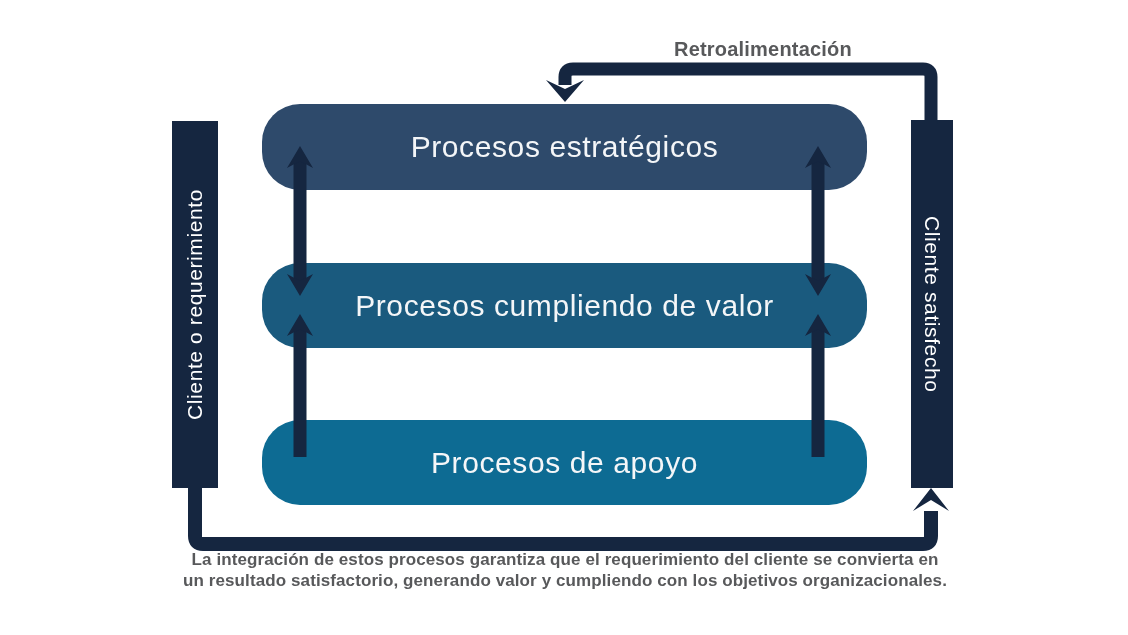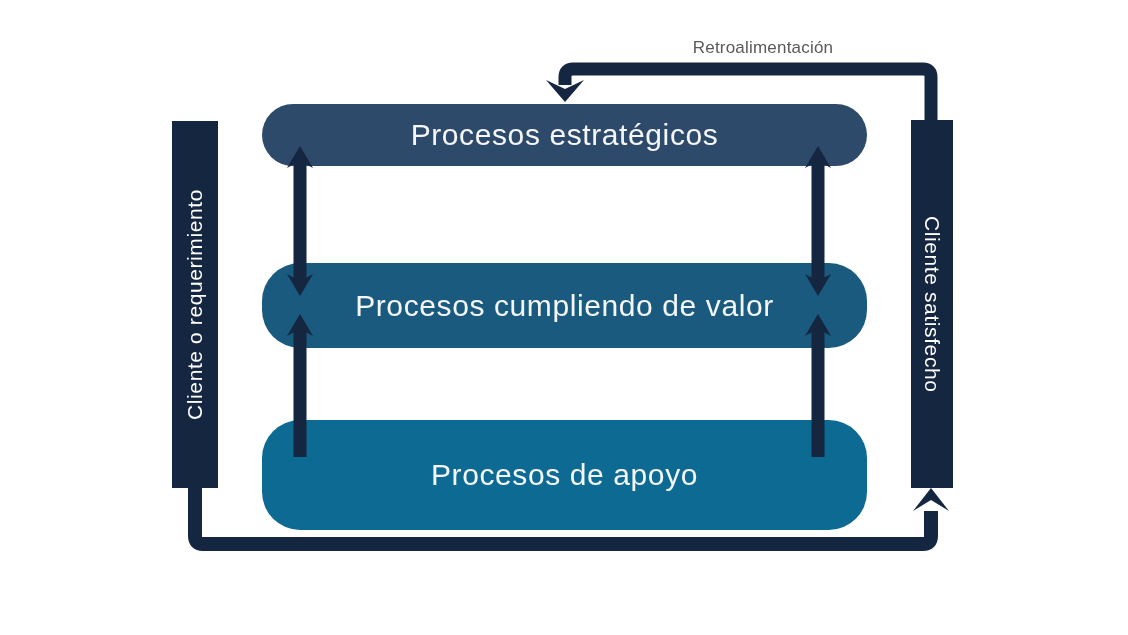--- a/index.html
+++ b/index.html
@@ -5,41 +5,41 @@
   html,body { margin:0; padding:0; background:#ffffff; }
   .stage {
     position:relative; width:1128px; height:635px; background:#ffffff;
     font-family:"Liberation Sans", sans-serif; overflow:hidden;
   }
   .connector-layer { position:absolute; left:0; top:0; z-index:5; pointer-events:none; }
   .connector-layer path { stroke:#152640; fill:none; }
   .connector-layer polygon { fill:#152640; }
 
   .pbox {
-    position:absolute; left:262px; width:605px; height:62px; border-radius:38px;
+    position:absolute; left:262px; width:605px; height:86px; border-radius:38px;
     display:flex; align-items:center; justify-content:center;
     color:#f4f6f8; font-size:30px; font-weight:500; letter-spacing:0.6px; z-index:2;
   }
   .pbox-0 { top:104px; background:#2e4a6b; }
   .pbox-1 { top:263px; height:85px; background:#1a5a7e; }
-  .pbox-2 { top:420px; height:110px; background:#0d6b93; }
+  .pbox-2 { top:420px; height:85px; background:#0d6b93; }
 
   .vbar {
     position:absolute; background:#152640; z-index:3;
     display:flex; align-items:center; justify-content:center;
     color:#ffffff; font-size:21px; letter-spacing:0.6px;
   }
   .vbar-left  { left:172px; top:121px; width:46px; height:367px; }
   .vbar-right { left:911px; top:120px; width:42px; height:368px; }
   .vtext-up   { writing-mode:vertical-rl; transform:rotate(180deg); white-space:nowrap; }
   .vtext-down { writing-mode:vertical-rl; white-space:nowrap; }
 
   .feedback-label {
     position:absolute; left:643px; top:38px; width:240px; text-align:center;
-    color:#58595b; font-size:17px; font-weight:400; letter-spacing:0.2px; z-index:4;
+    color:#58595b; font-size:20px; font-weight:700; letter-spacing:0.2px; z-index:4;
   }
   .caption {
     position:absolute; left:164px; top:549px; width:802px; text-align:center;
     color:#58595b; font-size:17px; font-weight:700; line-height:21px;
     letter-spacing:0.1px; z-index:4;
   }
 </style>
 </head>
 <body>
 
@@ -80,14 +80,18 @@
     <polygon points="287,336 300,314 313,336 300,329" fill="#152640"></polygon>
 
     <path d="M 818 159 L 818 283" stroke-width="13" stroke="#152640"></path>
     <polygon points="805,168 818,146 831,168 818,161" fill="#152640"></polygon>
     <polygon points="805,274 818,296 831,274 818,281" fill="#152640"></polygon>
 
     <path d="M 818 329 L 818 457" stroke-width="13" stroke="#152640"></path>
     <polygon points="805,336 818,314 831,336 818,329" fill="#152640"></polygon>
   </svg>
 
+  <div class="caption">
+    <div>La integración de estos procesos garantiza que el requerimiento del cliente se convierta en</div>
+    <div>un resultado satisfactorio, generando valor y cumpliendo con los objetivos organizacionales.</div>
+  </div>
 
 </div>
 
 </body></html>

